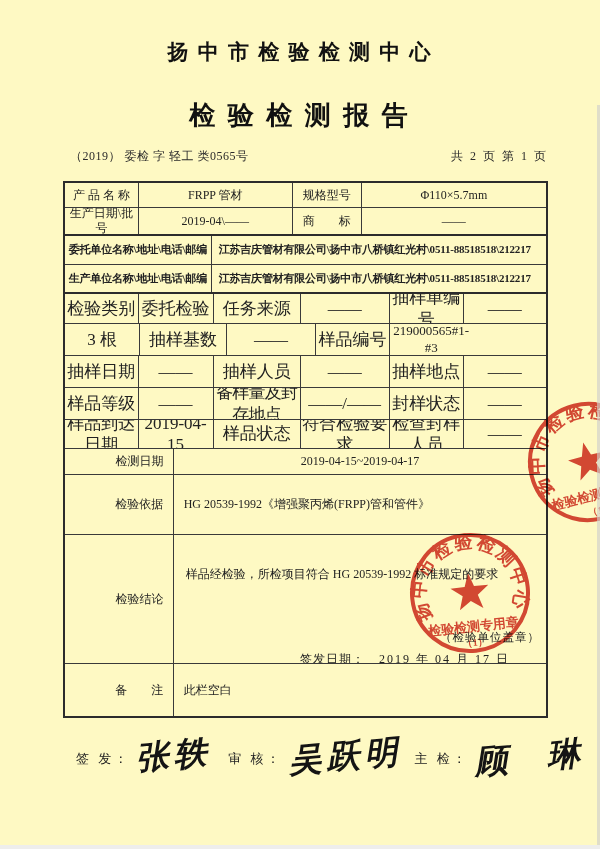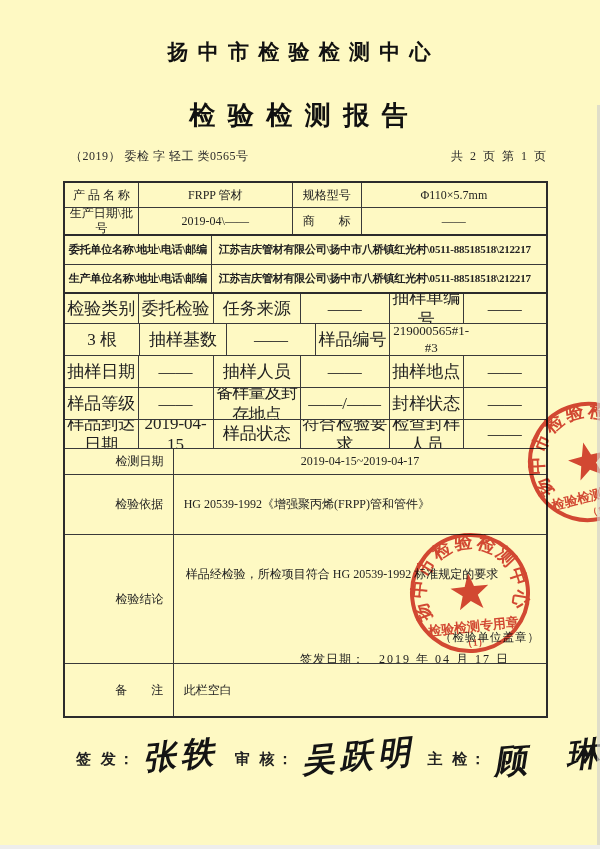--- a/index.html
+++ b/index.html
@@ -49,21 +49,21 @@
 
   
   .concl-cell{position:relative;display:block;padding:0;}
   .concl-text{position:absolute;left:12px;top:32px;right:14px;text-align:left;font-size:12px;}
   .seal-hint{position:absolute;right:6px;top:95px;font-size:11.5px;letter-spacing:1px;}
   .issue-line{position:absolute;right:36px;top:117px;font-size:12px;letter-spacing:1px;}
   .issue-line .date{margin-left:14px;letter-spacing:2px;}
 
   
   .sign-row{display:flex;align-items:center;margin:15px 40px 0 76px;height:52px;}
-  .sig-label{font-size:15px;letter-spacing:3px;color:#222;white-space:nowrap;font-weight:bold;}
+  .sig-label{font-size:13px;letter-spacing:3px;color:#222;white-space:nowrap;}
   .sig{font-family:"DejaVu Sans","Liberation Sans",sans-serif;
     font-size:33px;font-weight:600;color:#141414;white-space:nowrap;
     transform:rotate(-5deg) skewX(-14deg);letter-spacing:5px;}
   .sig1{margin:-8px 14px 0 8px;}
   .sig2{margin:-6px 10px 0 8px;}
   .sig3{margin:-4px 0 0 8px;letter-spacing:14px;}
 
   
   .stamp{position:absolute;mix-blend-mode:multiply;opacity:.92;}
   .stamp-ink{color:#cf3a30;}

